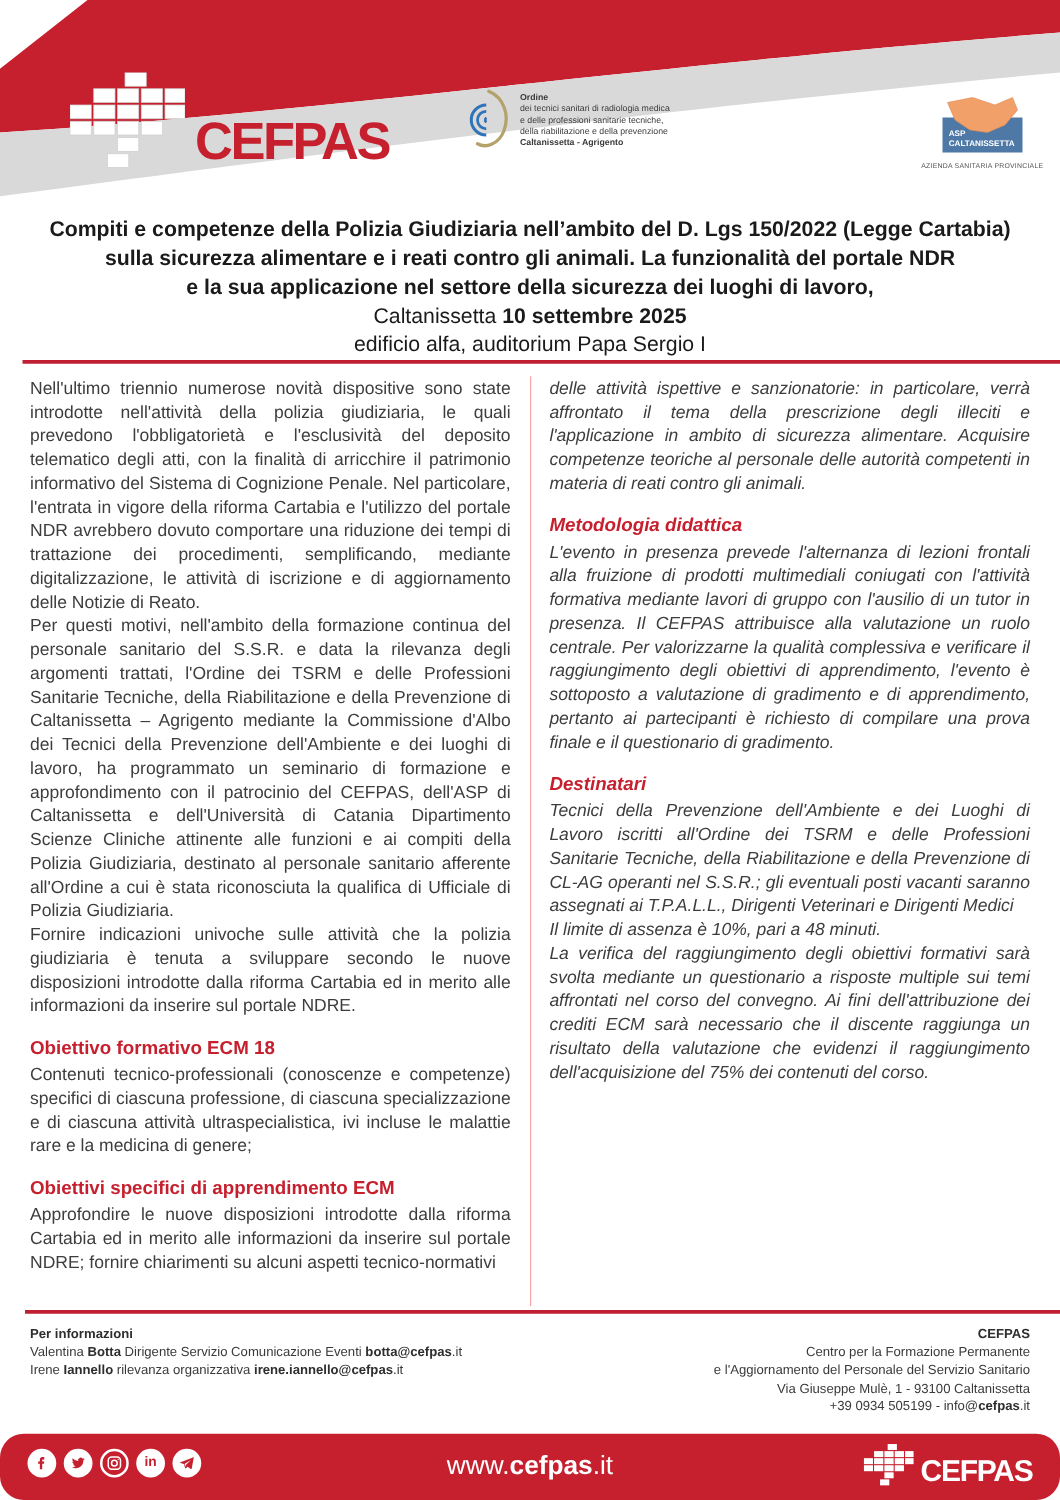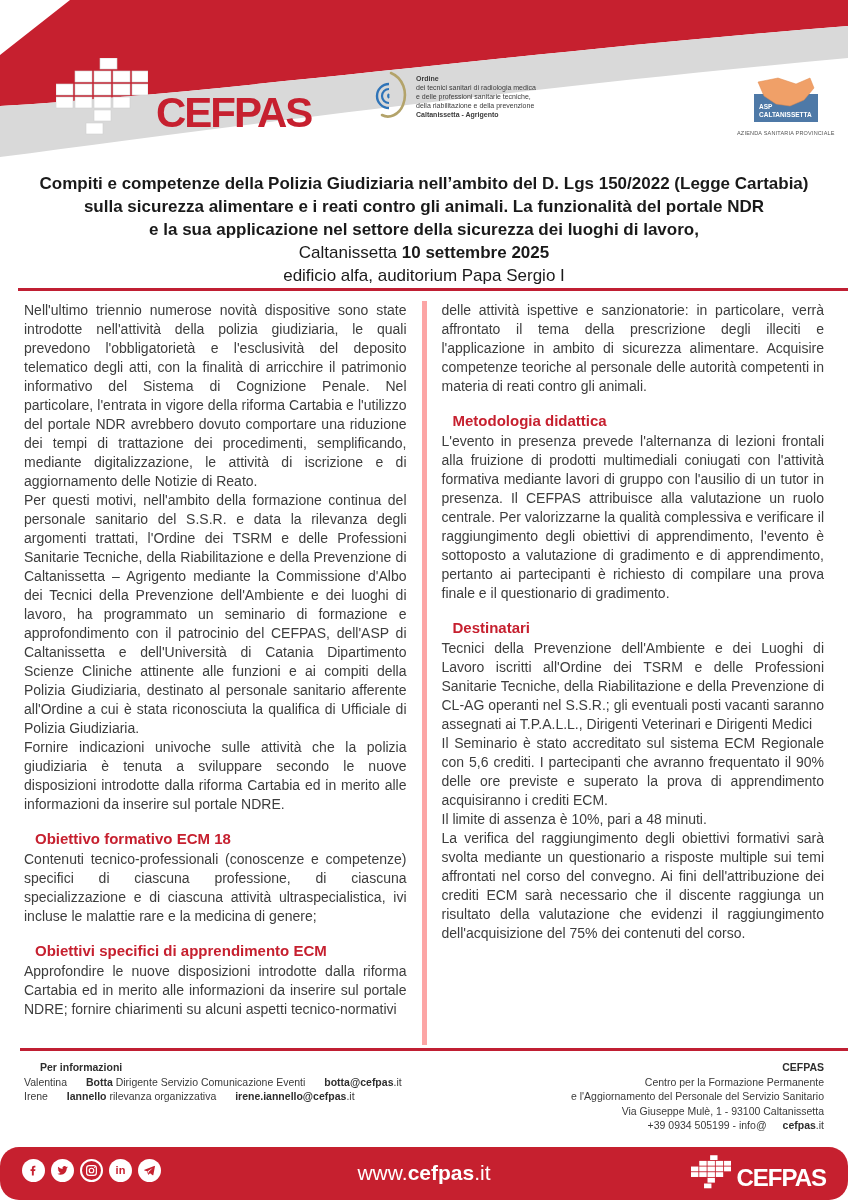--- a/index.html
+++ b/index.html
@@ -29,31 +29,31 @@
   .titleblock .sub b{font-weight:bold;}
 
   .rule{position:absolute;left:18px;right:0;height:3px;background:#c01f33;}
   .rule1{top:288px;}
   .rule2{top:1048px;left:20px;}
 
   
   .columns{position:absolute;top:301px;left:24px;width:800px;height:744px;display:flex;}
   .col{width:50%;font-size:14px;line-height:19px;color:#3d3d3d;}
   .col-left{padding-right:15px;}
-  .col-right{border-left:5px solid #fca5a5;padding-left:15px;}
+  .col-right{border-left:1px solid #fca5a5;padding-left:15px;font-style:italic;}
   .col p{margin:0;text-align:justify;}
-  .col h4{margin:15px 0 2px 11px;font-size:15px;line-height:19px;color:#c6202f;}
+  .col h4{margin:15px 0 2px 0;font-size:15px;line-height:19px;color:#c6202f;}
   .col p + p.cont{margin-top:0;}
 
   
   .footer-info{position:absolute;top:1060px;left:24px;width:800px;display:flex;justify-content:space-between;
                font-size:10.5px;line-height:14.5px;color:#3a3a3a;}
   .footer-info .left{text-align:left;}
   .footer-info .right{text-align:right;}
-  .footer-info b{font-weight:bold;color:#2e2e2e;margin-left:16px;}
+  .footer-info b{font-weight:bold;color:#2e2e2e;}
 
   
   .bottombar{position:absolute;top:1147px;left:0;width:848px;height:53px;background:#c6202f;
              display:flex;align-items:center;border-radius:19px;}
   .social{position:absolute;left:22px;top:12px;display:flex;gap:6px;}
   .sc{width:23px;height:23px;border-radius:50%;background:#fff;display:flex;align-items:center;justify-content:center;box-sizing:border-box;}
   .sc.outline{background:transparent;border:2px solid #fff;}
   .sc .in-txt{color:#c6202f;font-weight:bold;font-size:11px;line-height:11px;}
   .website{position:absolute;left:0;width:100%;text-align:center;color:#ffffff;font-size:21px;top:14px;}
   .website b{font-weight:bold;}
@@ -142,21 +142,20 @@
       <p>Contenuti tecnico-professionali (conoscenze e competenze) specifici di ciascuna professione, di ciascuna specializzazione e di ciascuna attività ultraspecialistica, ivi incluse le malattie rare e la medicina di genere;</p>
       <h4>Obiettivi specifici di apprendimento ECM</h4>
       <p>Approfondire le nuove disposizioni introdotte dalla riforma Cartabia ed in merito alle informazioni da inserire sul portale NDRE; fornire chiarimenti su alcuni aspetti tecnico-normativi</p>
     </div>
     <div class="col col-right">
       <p>delle attività ispettive e sanzionatorie: in particolare, verrà affrontato il tema della prescrizione degli illeciti e l'applicazione in ambito di sicurezza alimentare. Acquisire competenze teoriche al personale delle autorità competenti in materia di reati contro gli animali.</p>
       <h4>Metodologia didattica</h4>
       <p>L'evento in presenza prevede l'alternanza di lezioni frontali alla fruizione di prodotti multimediali coniugati con l'attività formativa mediante lavori di gruppo con l'ausilio di un tutor in presenza. Il CEFPAS attribuisce alla valutazione un ruolo centrale. Per valorizzarne la qualità complessiva e verificare il raggiungimento degli obiettivi di apprendimento, l'evento è sottoposto a valutazione di gradimento e di apprendimento, pertanto ai partecipanti è richiesto di compilare una prova finale e il questionario di gradimento.</p>
       <h4>Destinatari</h4>
       <p>Tecnici della Prevenzione dell'Ambiente e dei Luoghi di Lavoro iscritti all'Ordine dei TSRM e delle Professioni Sanitarie Tecniche, della Riabilitazione e della Prevenzione di CL-AG operanti nel S.S.R.; gli eventuali posti vacanti saranno assegnati ai T.P.A.L.L., Dirigenti Veterinari e Dirigenti Medici</p>
-      <p>Il Seminario è stato accreditato sul sistema ECM Regionale con 5,6 crediti. I partecipanti che avranno frequentato il 90% delle ore previste e superato la prova di apprendimento acquisiranno i crediti ECM.</p>
       <p class="cont">Il limite di assenza è 10%, pari a 48 minuti.</p>
       <p class="cont">La verifica del raggiungimento degli obiettivi formativi sarà svolta mediante un questionario a risposte multiple sui temi affrontati nel corso del convegno. Ai fini dell'attribuzione dei crediti ECM sarà necessario che il discente raggiunga un risultato della valutazione che evidenzi il raggiungimento dell'acquisizione del 75% dei contenuti del corso.</p>
     </div>
   </div>
 
   <div class="rule rule2"></div>
 
   <div class="footer-info">
     <div class="left">
       <div><b>Per informazioni</b></div>

